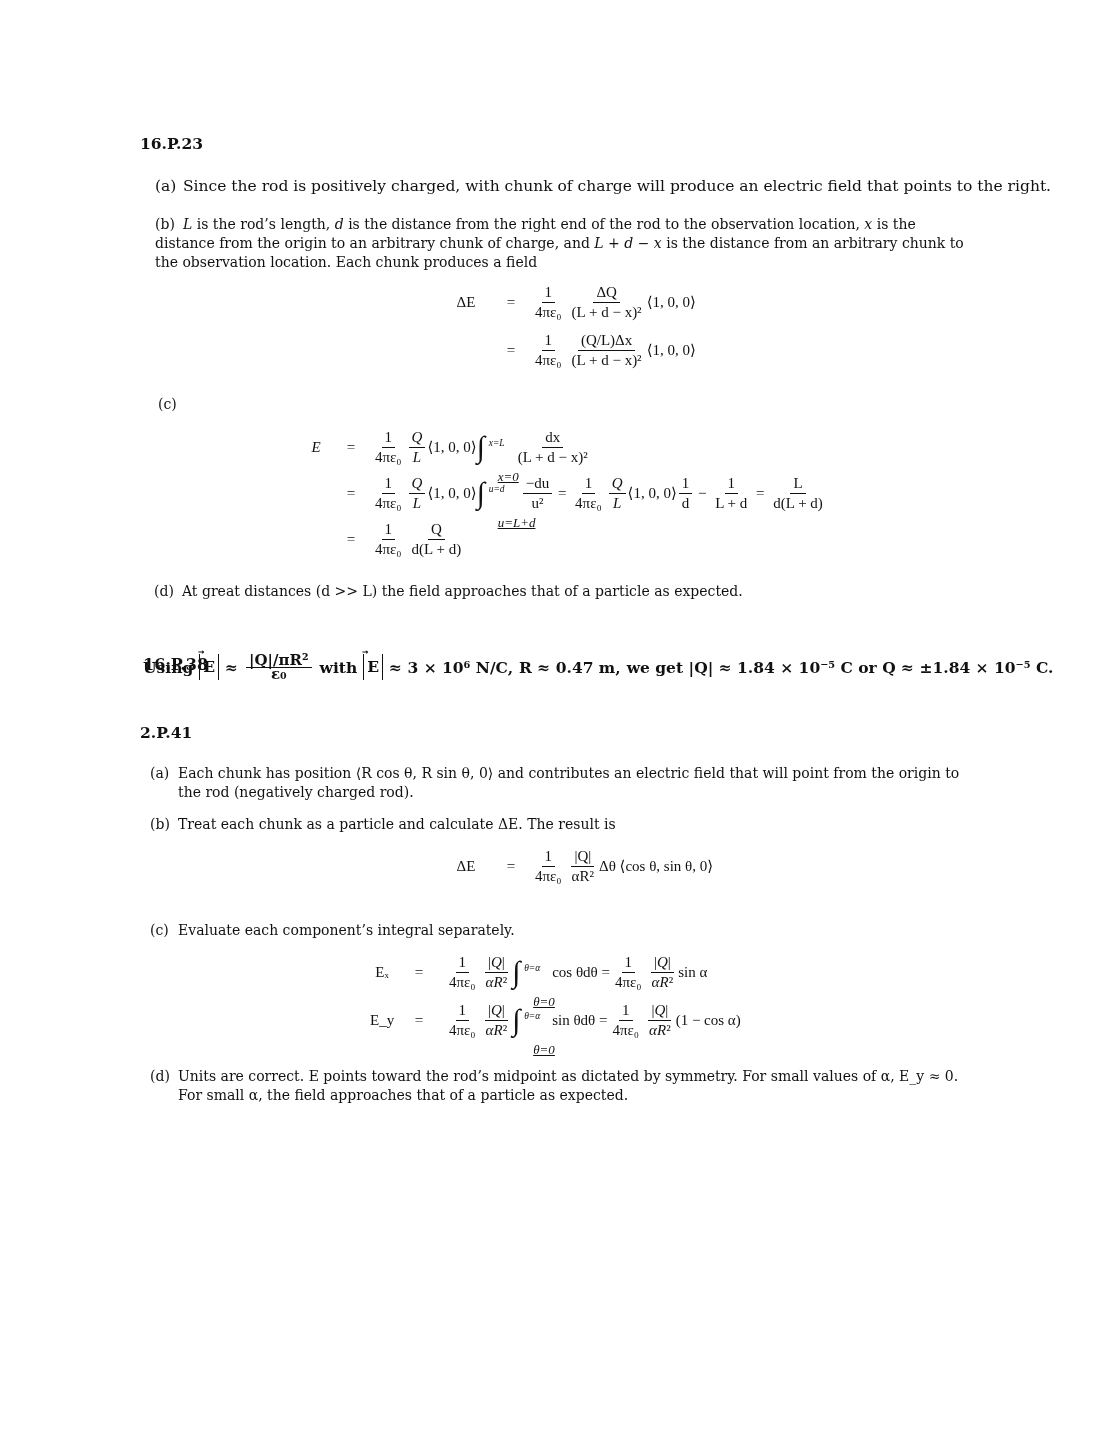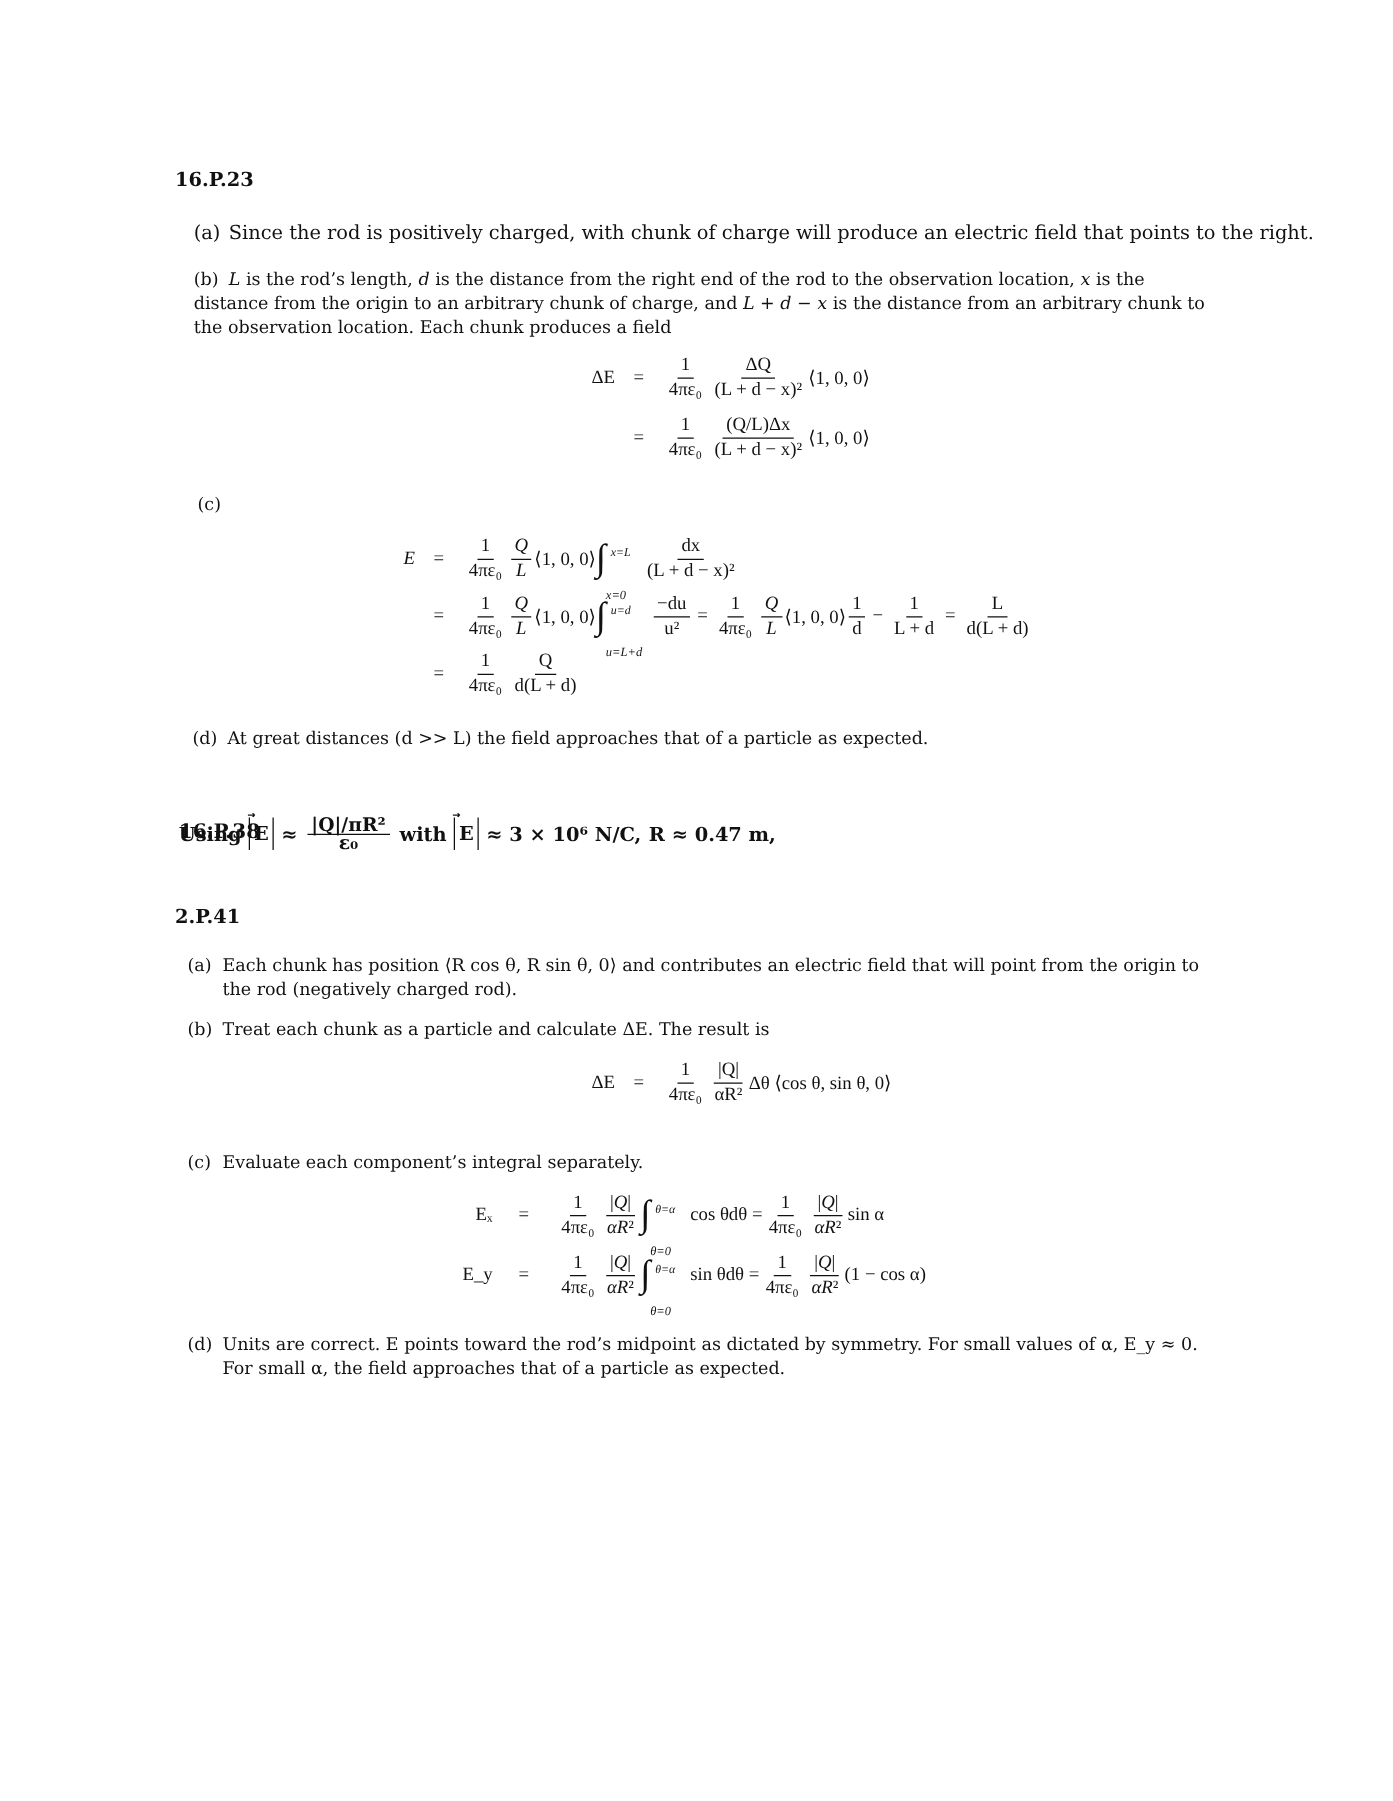--- a/index.html
+++ b/index.html
@@ -12,25 +12,25 @@
   .wrap { white-space:normal; }
   .lbl { display:inline-block; width:28px; }
   i { font-style:italic; }
   .m { font-family:"Liberation Serif","DejaVu Serif",serif; font-size:15px; }
   .frac { display:inline-flex; flex-direction:column; align-items:center; vertical-align:middle; margin:0 2px; }
   .frac > .num { border-bottom:1px solid #111; padding:0 3px 1px; line-height:17px; }
   .frac > .den { padding:1px 3px 0; line-height:17px; }
   .frac.sm { font-size:15px; }
   .frac.sm > .num, .frac.sm > .den { line-height:11px; }
   .eqrow { display:flex; align-items:center; height:48px; }
-  .eqlhs { width:52px; text-align:right; }
+  .eqlhs { width:52px; text-align:center; }
   .eqop { width:38px; text-align:center; }
   .int { font-size:30px; line-height:30px; vertical-align:middle; position:relative; display:inline-block; width:22px; }
   .int .up { position:absolute; font-size:9.5px; left:12px; top:-4px; font-style:italic; white-space:nowrap; }
-  .int .lo { position:absolute; font-size:10px; left:8px; top:30px; font-style:italic; white-space:nowrap; }
+  .int .lo { position:absolute; font-size:13px; left:21px; top:30px; font-style:italic; white-space:nowrap;text-decoration:underline; }
   .vec { position:relative; display:inline-block; }
   .vec::before { content:"\20D7"; position:absolute; left:1px; top:-11px; font-size:12px; }
   .abv { display:inline-block; border-left:1.5px solid #111; border-right:1.5px solid #111; padding:0 3px; line-height:26px; }
 </style>
 </head>
 <body>
 
 <div class="abs hdr" style="left:140px;top:134px;">16.P.23</div>
 
 <div class="abs p big" style="left:155px;top:177px;">
@@ -159,20 +159,21 @@
   <span class="abv"><span class="vec">E</span></span>
   <span>≈</span>
   <span class="frac sm">
       <span class="num">|Q|/πR²</span>
       <span class="den">ε₀</span>
     </span>
   <span>with</span>
   <span class="abv"><span class="vec">E</span></span>
   <span>≈ 3 × 10⁶ N/C,</span>
   <span>R ≈ 0.47 m,</span>
+  <span>we get |Q| ≈ 1.84 × 10⁻⁵ C or Q ≈ ±1.84 × 10⁻⁵ C.</span>
 </div>
 
 <div class="abs hdr" style="left:140px;top:723px;">2.P.41</div>
 
 <div class="abs p wrap" style="left:150px;top:764px;width:830px;display:flex;">
   <span class="lbl" style="flex:0 0 28px;">(a)</span>
     <span>Each chunk has position ⟨R cos θ, R sin θ, 0⟩ and contributes an electric field that will point from the origin to the rod (negatively charged rod).</span>
 </div>
 
 <div class="abs p" style="left:150px;top:815px;">

